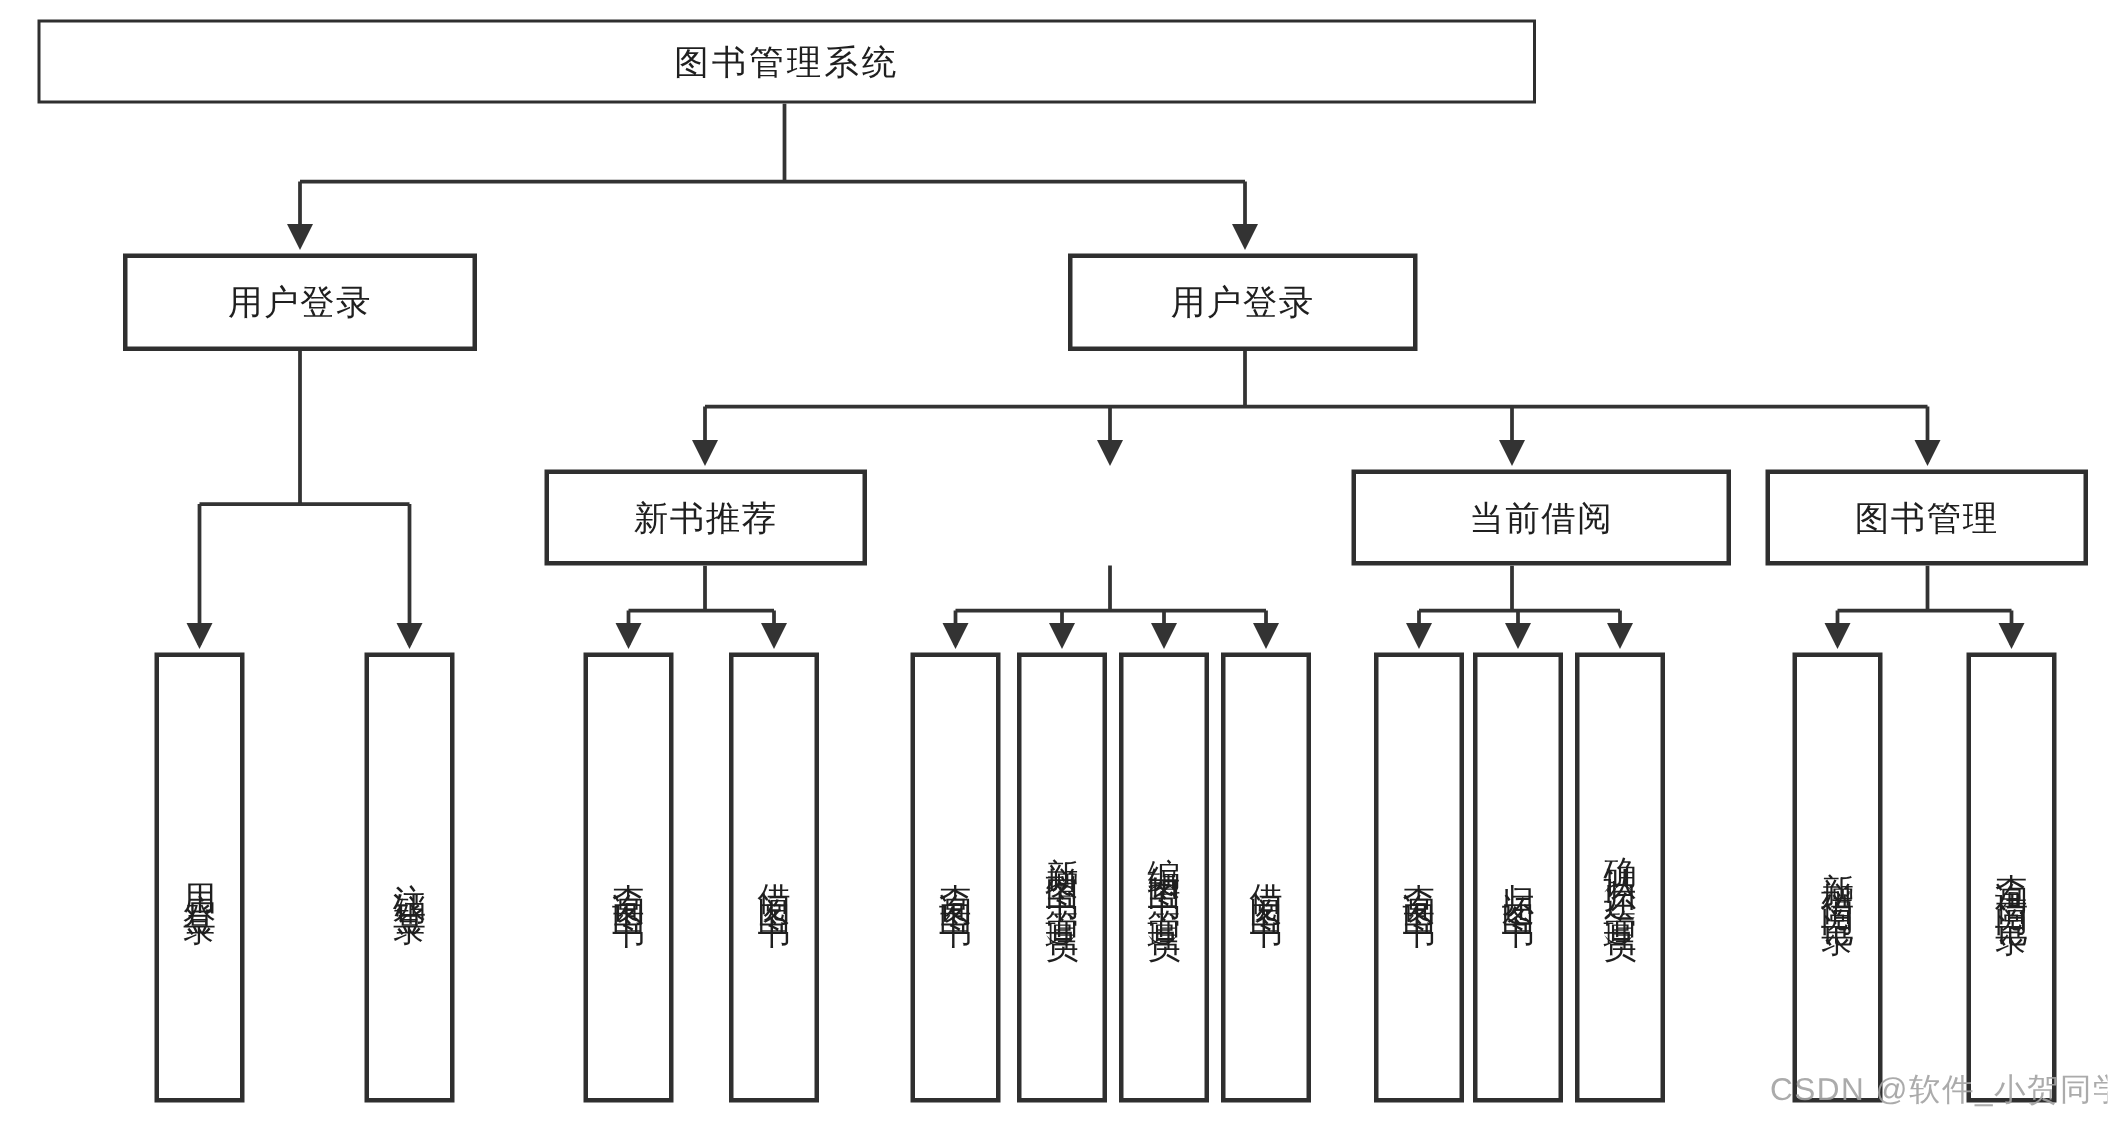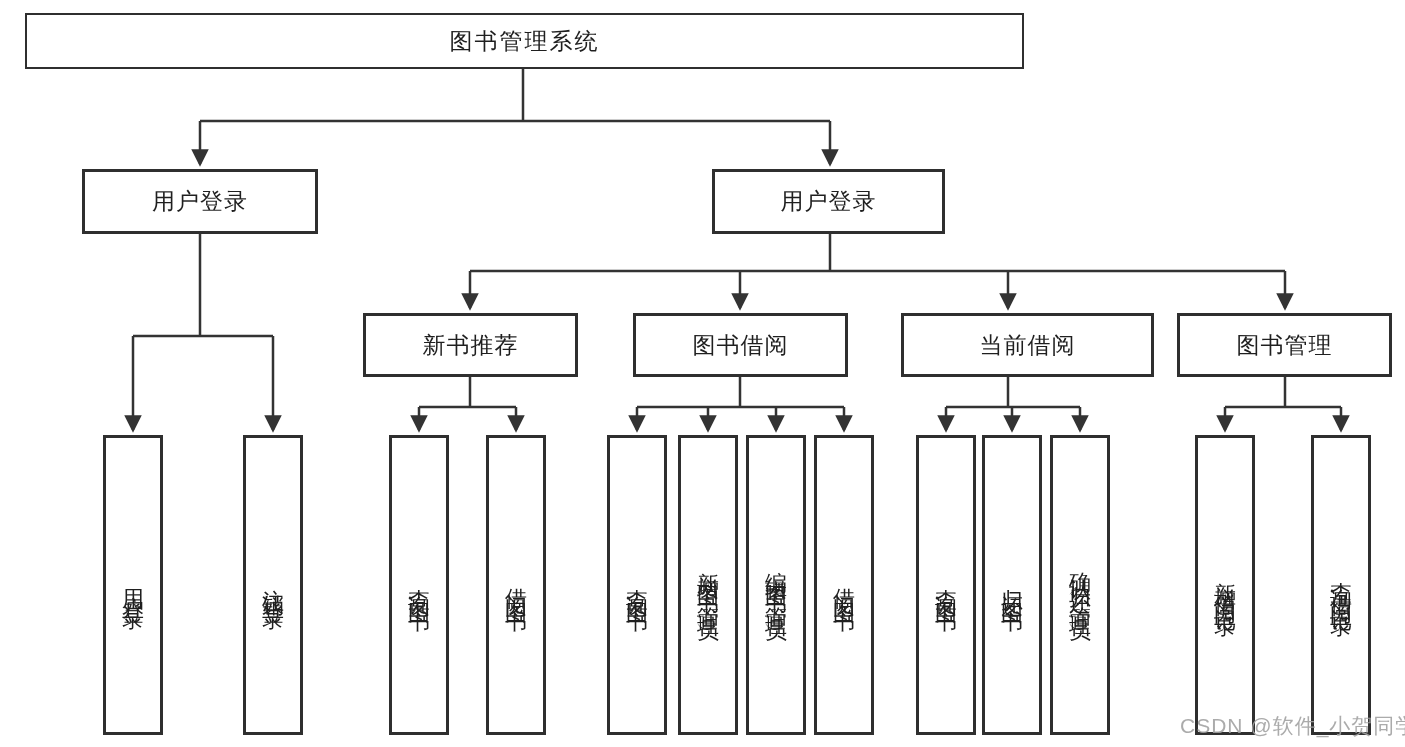--- a/index.html
+++ b/index.html
@@ -99,21 +99,20 @@
       <line x1="1341" y1="407" x2="1341" y2="430" marker-end="url(#arrow)"></line>
     </g>
   </svg>
 
   <div class="node h-node root-node" style="left:25px; top:13px; width:999px; height:56px;">图书管理系统</div>
 
   <div class="node h-node" style="left:82px; top:169px; width:236px; height:65px;">用户登录</div>
   <div class="node h-node" style="left:712px; top:169px; width:233px; height:65px;">用户登录</div>
 
   <div class="node h-node" style="left:363px; top:313px; width:215px; height:64px;">新书推荐</div>
-  <div class="node h-node" style="left:633px; top:313px; width:215px; height:64px;">图书借阅</div>
   <div class="node h-node" style="left:901px; top:313px; width:253px; height:64px;">当前借阅</div>
   <div class="node h-node" style="left:1177px; top:313px; width:215px; height:64px;">图书管理</div>
 
   <div class="node v-node" style="left:103px; top:435px; width:60px; height:300px;">用户登录</div>
   <div class="node v-node" style="left:243px; top:435px; width:60px; height:300px;">注销登录</div>
 
   <div class="node v-node" style="left:389px; top:435px; width:60px; height:300px;">查询图书</div>
   <div class="node v-node" style="left:486px; top:435px; width:60px; height:300px;">借阅图书</div>
 
   <div class="node v-node" style="left:607px; top:435px; width:60px; height:300px;">查询图书</div>

